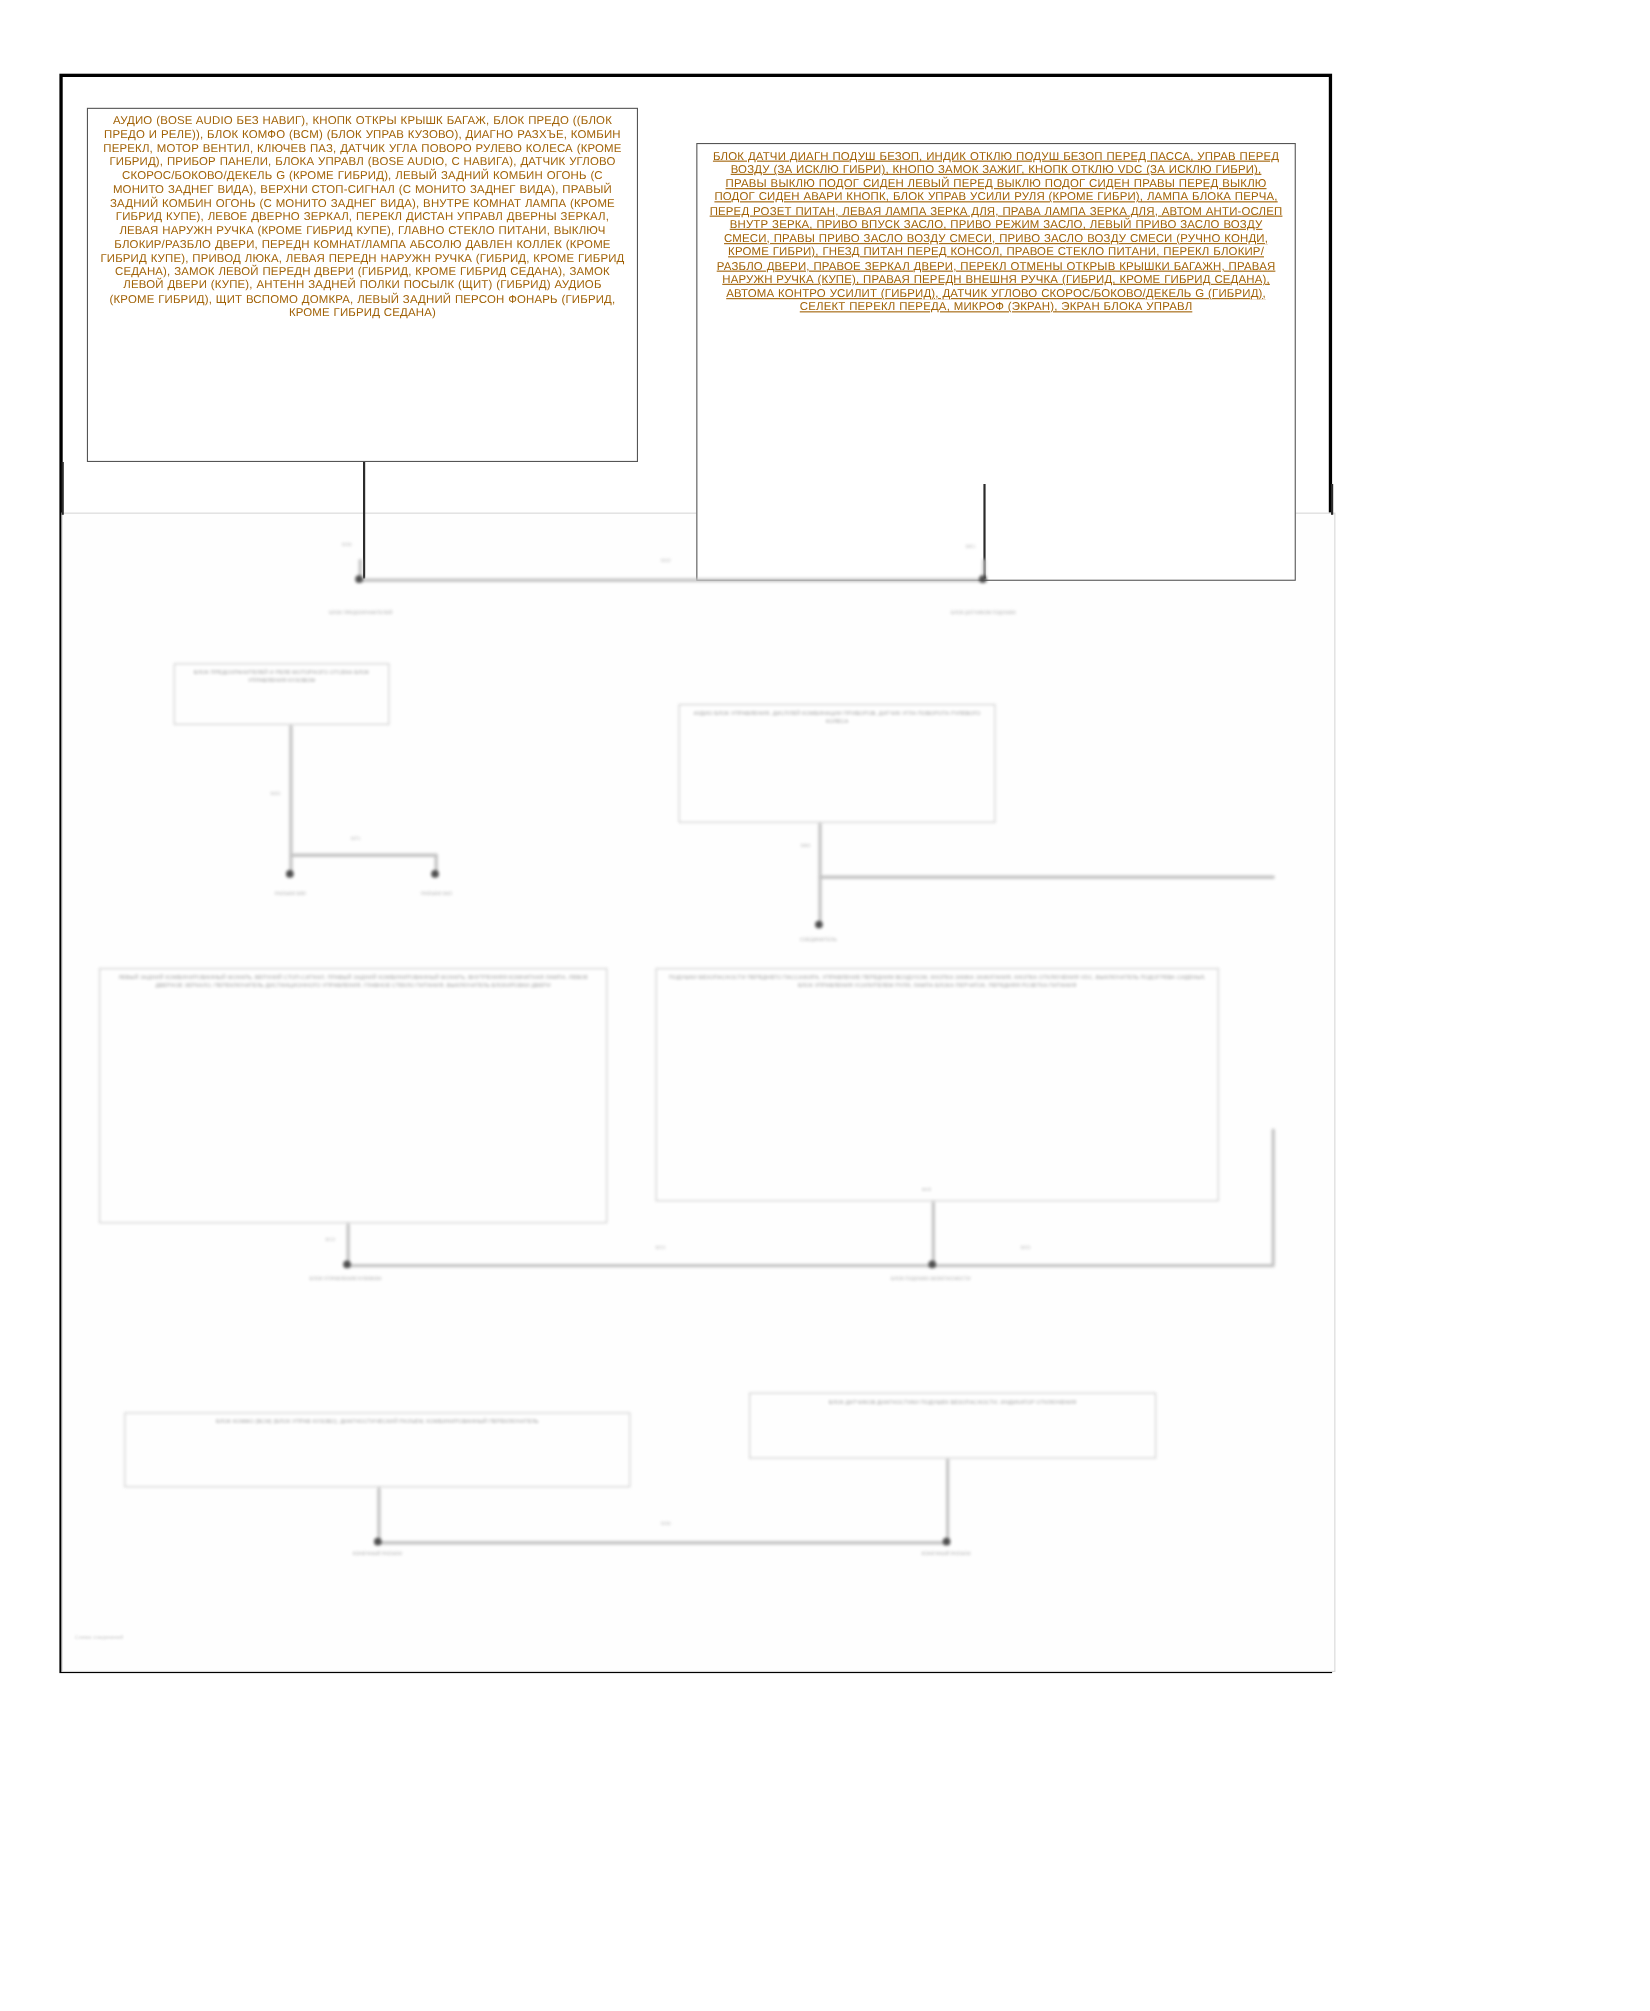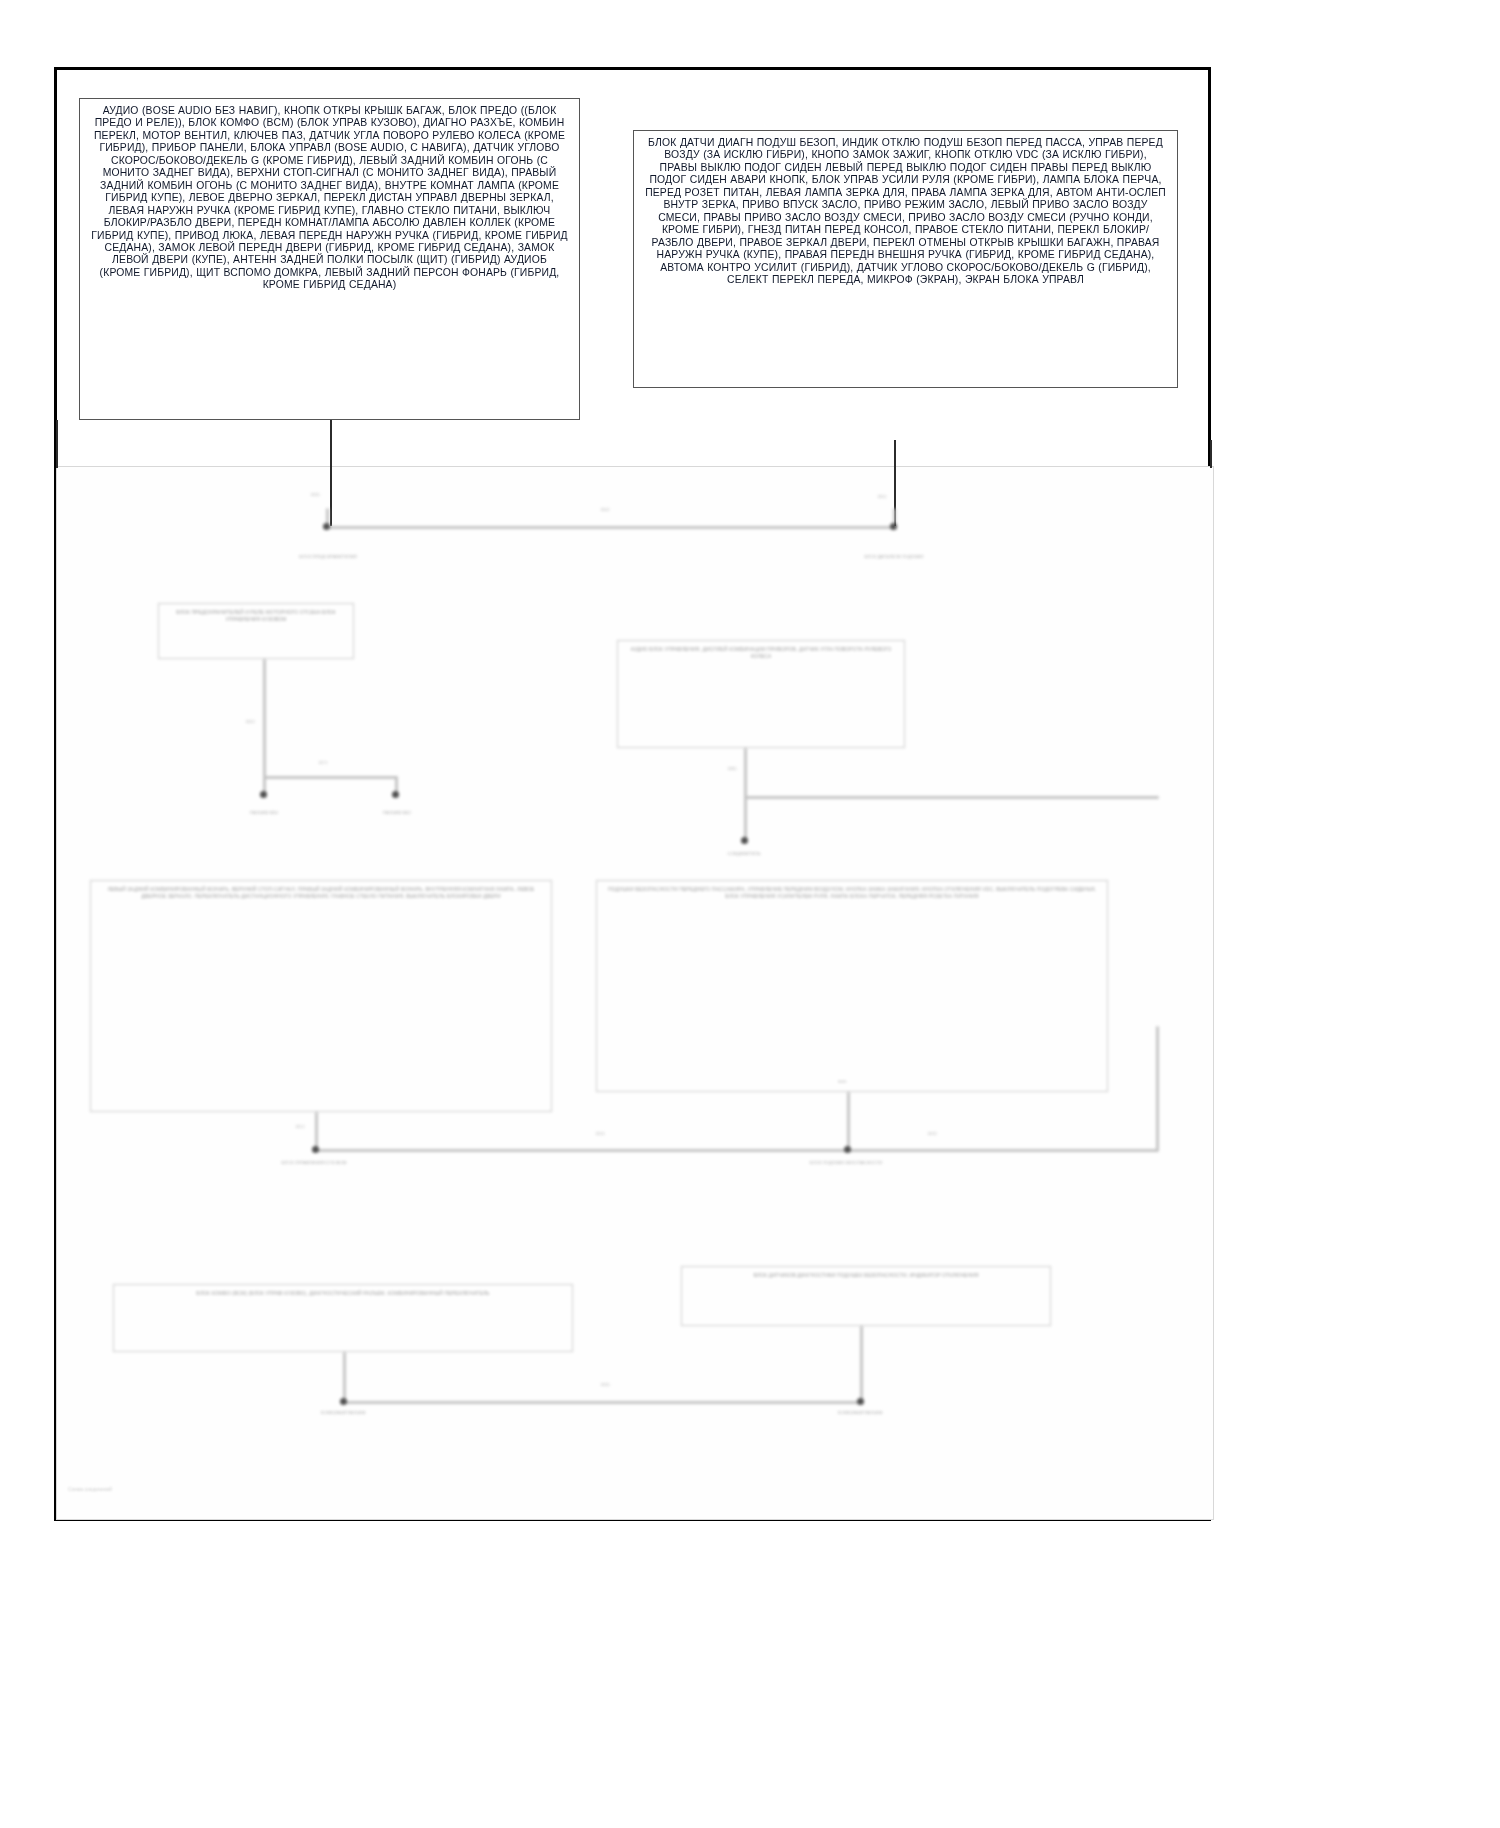--- a/index.html
+++ b/index.html
@@ -10,27 +10,27 @@
   
   #page-frame{position:absolute;left:54px;top:67px;width:1157px;height:1454px;
               border:3px solid #000;box-sizing:border-box;}
 
   
   #inner-panel{position:absolute;left:56px;top:466px;width:1158px;height:1054px;
                border:1px solid #d8d8d8;background:#fefefe;box-sizing:border-box;}
 
   
   .compbox{position:absolute;box-sizing:border-box;background:#ffffff;
-           border:1px solid #555;text-align:center;color:#0f172a;}
+           border:1px solid #555;text-align:center;color:#a16207;}
   .compbox .txt{display:block;padding:6px 10px 4px 10px;
                 font-size:10.4px;line-height:12.45px;letter-spacing:.15px;
                 word-spacing:.4px;text-align:center;}
 
   #box-audio{left:79px;top:98px;width:501px;height:322px;}
-  #box-airbag{left:633px;top:130px;width:545px;height:258px;}
+  #box-airbag{left:633px;top:130px;width:545px;height:398px;text-decoration:underline;}
 
   
   .stem{position:absolute;background:#2b2b2b;width:2px;}
   #stem-left-outer{left:56px;top:420px;height:48px;}
   #stem-audio{left:330px;top:420px;height:106px;}
   #stem-airbag{left:894px;top:440px;height:86px;}
   #stem-right-outer{left:1210px;top:440px;height:28px;}
 
   
   #tree{position:absolute;left:56px;top:466px;width:1158px;height:1054px;

